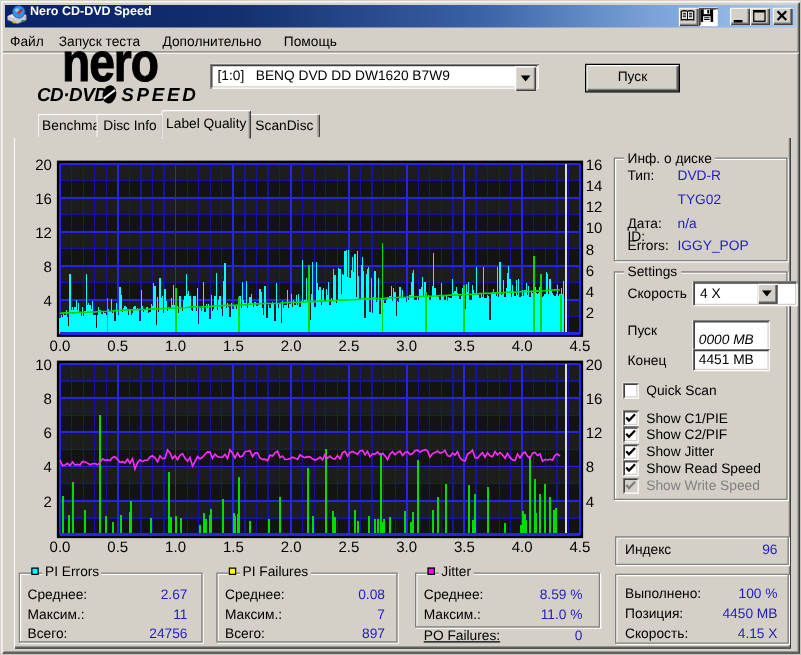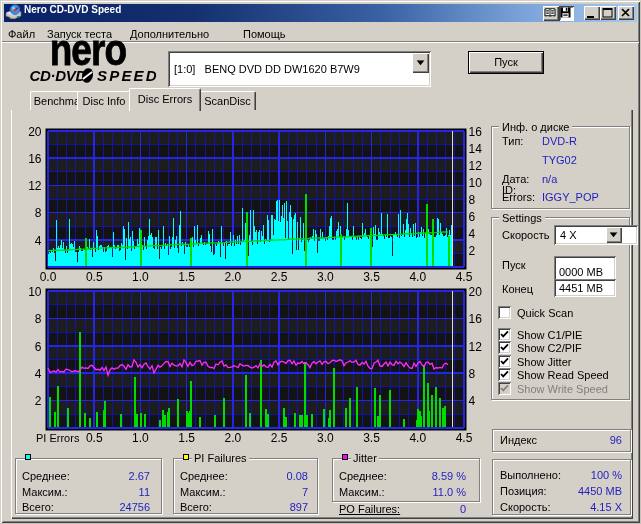--- a/index.html
+++ b/index.html
@@ -81,46 +81,46 @@
         <rect x="3" y="2.5" width="9" height="8.5" fill="none" stroke="#000" stroke-width="1"></rect>
         <rect x="3" y="2" width="9" height="2" fill="#000"></rect>
       </svg></div>
 <div class="tbtn" style="left:618px;top:6px;width:16px;height:14px;"><svg width="16" height="14" viewBox="0 0 16 14">
         <path d="M4 3 L11 10 M11 3 L4 10" stroke="#000" stroke-width="1.7"></path>
       </svg></div>
 <div class="menubar">
       <div class="menuitem" style="left:5px;">Файл</div>
       <div class="menuitem" style="left:44px;">Запуск теста</div>
       <div class="menuitem" style="left:127px;">Дополнительно</div>
-      <div class="menuitem" style="left:240px;">Помощь</div>
+      <div class="menuitem" style="left:224px;">Помощь</div>
     </div>
 <div class="etch" style="left:2px;top:41px;width:637px;"></div>
 <div class="logo"><svg width="170" height="50" viewBox="0 0 170 50">
 <text x="0" y="0" transform="translate(78,27) scale(0.84,1)" text-anchor="middle" font-family="Liberation Sans" font-size="44" font-weight="bold" letter-spacing="-1" fill="#000" stroke="#000" stroke-width="0.8">nero</text>
 <text x="19.5" y="43" font-family="Liberation Sans" font-size="15" font-weight="bold" font-style="italic" letter-spacing="-0.3" fill="#000">CD·DVD</text>
 <g transform="translate(77.5,37.5) rotate(14)">
           <ellipse cx="0" cy="0" rx="5.4" ry="7.4" fill="#000"></ellipse>
           <path d="M-3.6 4.5 L3.6 -4.5" stroke="#fff" stroke-width="1.7"></path>
         </g>
 <text x="87" y="43" font-family="Liberation Sans" font-size="15" font-weight="bold" font-style="italic" letter-spacing="2.2" fill="#000">SPEED</text>
 </svg></div>
-<div class="combo" style="left:168px;top:51px;width:263px;height:36px;padding-left:11px;">
+<div class="combo" style="left:168px;top:51px;width:263px;height:20px;padding-left:11px;">
       <div class="txt">[1:0]&nbsp;&nbsp;&nbsp;BENQ DVD DD DW1620 B7W9</div>
     </div>
 <div class="drop" style="left:412px;top:53px;width:17px;height:20px;">
       <svg width="9" height="6" viewBox="0 0 9 6">
         <path d="M0 0 H8 L4 5 Z" fill="#000"></path>
       </svg>
     </div>
 <div class="btn default" style="left:468px;top:51px;width:76px;height:23px;line-height:21px;">Пуск</div>
 <div class="tab" style="left:14px;top:91px;width:63px;height:19px;line-height:18px;margin-left:16px;">Benchmark</div>
 <div class="tab" style="left:77px;top:91px;width:54px;height:19px;line-height:18px;">Disc Info</div>
 <div class="tab" style="left:199px;top:91px;width:57px;height:19px;line-height:18px;">ScanDisc</div>
 <div class="pane"></div>
-<div class="tab" style="left:129px;top:88px;width:72px;height:23px;line-height:20px;z-index:5;">Disc Errors</div>
+<div class="tab" style="left:129px;top:88px;width:72px;height:23px;line-height:20px;z-index:5;">Label Quality</div>
 <svg width="641" height="524" viewBox="0 0 641 524" style="position:absolute;left:0;top:0;">
 <rect x="45.5" y="128.5" width="421.0" height="141.0" fill="#000000"></rect>
 <rect x="48.0" y="131.0" width="416.0" height="13.6" fill="#1d1d1d"></rect>
 <rect x="48.0" y="144.6" width="416.0" height="13.6" fill="#131313"></rect>
 <rect x="48.0" y="158.2" width="416.0" height="13.6" fill="#1d1d1d"></rect>
 <rect x="48.0" y="171.8" width="416.0" height="13.6" fill="#131313"></rect>
 <rect x="48.0" y="185.4" width="416.0" height="13.6" fill="#1d1d1d"></rect>
 <rect x="48.0" y="199.0" width="416.0" height="13.6" fill="#131313"></rect>
 <rect x="48.0" y="212.6" width="416.0" height="13.6" fill="#1d1d1d"></rect>
 <rect x="48.0" y="226.2" width="416.0" height="13.6" fill="#131313"></rect>
@@ -213,21 +213,21 @@
 <div class="row" style="left:502px;top:229px;">Скорость</div>
 <div class="combo" style="left:554px;top:225px;width:84px;height:20px;">
       <div class="txt">4 X</div>
     </div>
 <div class="drop" style="left:606px;top:227px;width:16px;height:16px;">
       <svg width="9" height="6" viewBox="0 0 9 6">
         <path d="M0 0 H8 L4 5 Z" fill="#000"></path>
       </svg>
     </div>
 <div class="row" style="left:502px;top:259px;">Пуск</div>
-<div class="tbox" style="left:554px;top:256px;width:62px;height:32px;">
+<div class="tbox" style="left:554px;top:256px;width:62px;height:32px;font-style:italic;">
       <span>0000 MB</span>
     </div>
 <div class="row" style="left:502px;top:283px;">Конец</div>
 <div class="tbox" style="left:554px;top:279px;width:62px;height:18px;">
       <span>4451 MB</span>
     </div>
 <div class="cb" style="left:498px;top:306px;"></div>
 <div class="cblabel" style="left:517px;top:307px;color:#000;text-align:center;">Quick Scan</div>
 <div class="cb" style="left:498px;top:328px;">
       <svg width="11" height="11" viewBox="0 0 11 11">
@@ -264,21 +264,21 @@
 <div class="val" style="left:560px;top:434px;width:62px;">96</div>
 <div class="group" style="left:492px;top:459px;width:139px;height:56px;"></div>
 <div class="row" style="left:500px;top:469px;">Выполнено:</div>
 <div class="val" style="left:540px;top:469px;width:82px;">100 %</div>
 <div class="row" style="left:500px;top:485px;">Позиция:</div>
 <div class="val" style="left:540px;top:485px;width:82px;">4450 MB</div>
 <div class="row" style="left:500px;top:501px;">Скорость:</div>
 <div class="val" style="left:540px;top:501px;width:82px;">4.15 X</div>
 <div class="group" style="left:15px;top:458px;width:147px;height:56px;"></div>
 <div class="legend" style="left:25px;top:454px;background:#00ffff;"></div>
-<div class="row" style="left:34px;top:432px;background:#d4d0c8;padding:0 2px;">PI Errors</div>
+<div class="row" style="left:34px;top:452px;background:#d4d0c8;padding:0 2px;">PI Errors</div>
 <div class="row" style="left:22px;top:470.0px;">Среднее:</div>
 <div class="val" style="left:75px;top:470.0px;width:75px;">2.67</div>
 <div class="row" style="left:22px;top:485.5px;">Максим.:</div>
 <div class="val" style="left:75px;top:485.5px;width:75px;">11</div>
 <div class="row" style="left:22px;top:501.0px;">Всего:</div>
 <div class="val" style="left:75px;top:501.0px;width:75px;">24756</div>
 <div class="group" style="left:173px;top:458px;width:145px;height:56px;"></div>
 <div class="legend" style="left:183px;top:454px;background:#ffff00;"></div>
 <div class="row" style="left:192px;top:452px;background:#d4d0c8;padding:0 2px;">PI Failures</div>
 <div class="row" style="left:180px;top:470.0px;">Среднее:</div>

